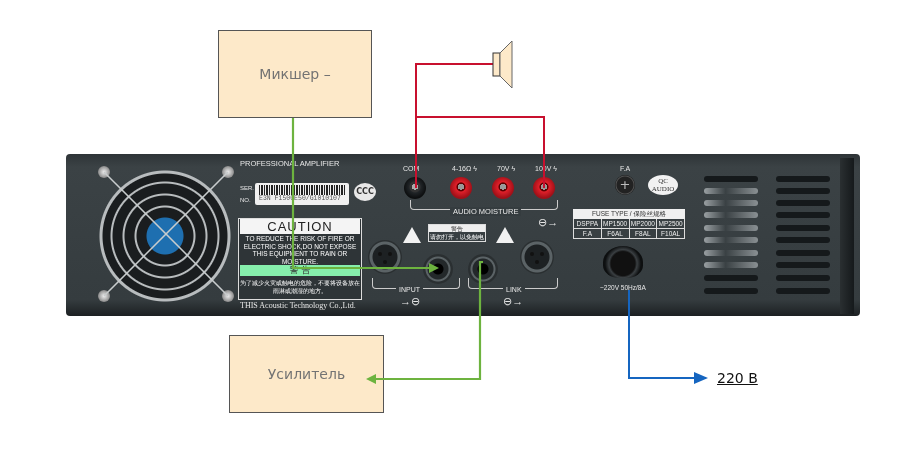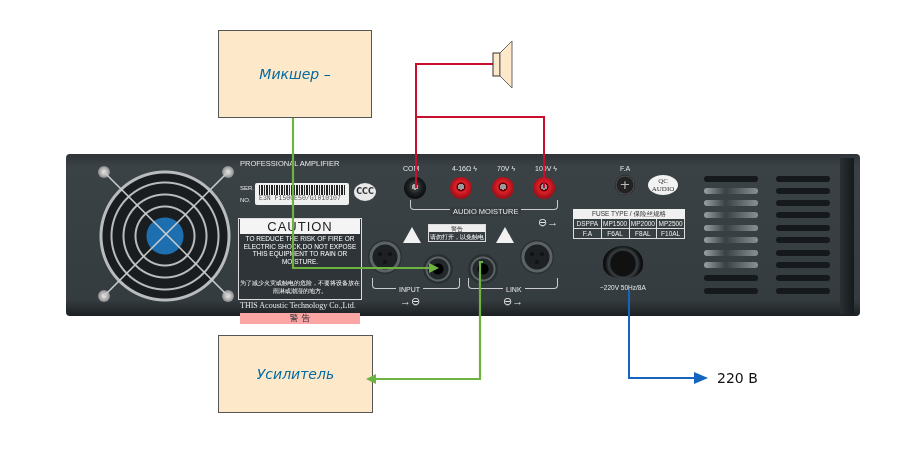--- a/index.html
+++ b/index.html
@@ -1,28 +1,28 @@
 <!DOCTYPE html>
 <html><head>
 <meta charset="utf-8">
 <style>
   html, body { margin:0; padding:0; background:#ffffff; }
   body { width:912px; height:455px; position:relative; overflow:hidden; font-family:"DejaVu Sans", sans-serif; }
   .box { position:absolute; background:#fde9c9; border:1.5px solid #555; box-sizing:border-box;
          display:flex; align-items:center; justify-content:center; text-align:center;
-         font-family:"DejaVu Sans", sans-serif; font-size:14px; color:#0369a1; line-height:19px;font-style:italic; }
+         font-family:"DejaVu Sans", sans-serif; font-size:14px; color:#737373; line-height:19px; }
   #mixer { left:218px; top:30px; width:154px; height:88px; }
-  #amp { left:218px; top:335px; width:155px; height:78px; }
+  #amp { left:229px; top:335px; width:155px; height:78px; }
   #panel { position:absolute; left:66px; top:154px; width:794px; height:162px;
            background:linear-gradient(#2e3437,#3b4245 8%,#353c3f 90%,#1c2022); border-radius:4px; }
   .lbl { position:absolute; color:#e8e8e8; font-family:Liberation Sans, sans-serif; font-size:7px; white-space:nowrap; }
   .caution { position:absolute; left:238px; top:218px; width:124px; height:82px; background:#2e3437; border:1px solid #ddd; box-sizing:border-box; }
   .cap-title { position:absolute; left:240px; top:219px; width:120px; height:15px; background:#f4f4f4; color:#222; font-family:"Liberation Sans",sans-serif; font-size:13px; text-align:center; line-height:15px; letter-spacing:1px; }
   .cap-text { position:absolute; left:240px; top:235px; width:120px; color:#fff; font-family:"Liberation Sans",sans-serif; font-size:6.5px; text-align:center; line-height:7.5px; }
-  .cap-warn { position:absolute; left:240px; top:265px; width:120px; height:11px; background:#fca5a5; color:#333; font-size:9px; text-align:center; line-height:11px;margin-top:48px; }
+  .cap-warn { position:absolute; left:240px; top:265px; width:120px; height:11px; background:#86efac; color:#333; font-size:9px; text-align:center; line-height:11px; }
   .cap-cn { position:absolute; left:240px; top:279px; width:120px; color:#fff; font-size:6px; text-align:center; line-height:8px; }
   .company { position:absolute; left:240px; top:301px; color:#e8e8e8; font-family:"Liberation Serif",serif; font-size:8px; }
   .barcode { position:absolute; left:255px; top:183px; width:94px; height:22px; background:#f0f0f0; border-radius:2px; }
   .bars { position:absolute; left:4px; top:2px; width:86px; height:10px;
           background:repeating-linear-gradient(90deg,#222 0 1px,#f0f0f0 1px 2px,#222 2px 4px,#f0f0f0 4px 5px); }
   .bc-text { position:absolute; left:4px; top:12px; font-size:6.5px; color:#555; font-family:"Liberation Mono",monospace; }
   .ccc { position:absolute; left:354px; top:183px; width:22px; height:18px; border-radius:50%; background:#e8e8e8; color:#333; font-size:8px; font-weight:bold; text-align:center; line-height:18px; }
   .terminal { position:absolute; width:22px; height:22px; border-radius:50%; }
   .terminal.red { background:radial-gradient(circle at 50% 45%, #999 0 3px, #5a0000 3px 4px, #e0202a 5px, #a01018 11px); }
   .terminal.black { background:radial-gradient(circle at 50% 45%, #aaa 0 3px, #333 3px 5px, #202427 6px, #0d0f10 11px); }
@@ -39,21 +39,21 @@
   .fusetable .row span:last-child { border-right:none; }
   .fuseholder { position:absolute; left:615px; top:175px; width:20px; height:20px; border-radius:50%; background:radial-gradient(circle,#222 0 8px,#555 9px,#111 10px); color:#bbb; font-size:13px; text-align:center; line-height:20px; }
   .qcpass { position:absolute; left:648px; top:175px; width:30px; height:20px; border-radius:50%; background:#f2f2f2; color:#333; font-family:"Liberation Serif",serif; font-size:7px; text-align:center; line-height:8px; padding-top:2px; box-sizing:border-box; }
   .power { position:absolute; left:603px; top:246px; width:40px; height:32px; border-radius:50% 50% 40% 40%; background:radial-gradient(circle at 50% 55%, #111 0 12px, #3a3f42 14px, #0d0f10 18px); }
   .vents { position:absolute; }
   .vent { position:absolute; height:6px; border-radius:3px; background:#15191b; }
   .vent.lit { background:linear-gradient(90deg,#9aa0a3,#3a4144 40%,#8a9093); }
   .fan { position:absolute; left:97px; top:168px; width:136px; height:136px; border-radius:50%;
          background:radial-gradient(circle, #1e6fb0 0 18px, #1a1d1f 19px 28px, #b8bcbe 29px 30px, #1a1d1f 31px 40px, #b8bcbe 41px 42px, #1a1d1f 43px 52px, #b8bcbe 53px 54px, #1a1d1f 55px 62px, #b8bcbe 63px 65px, transparent 66px); }
   .screw { position:absolute; width:12px; height:12px; border-radius:50%; background:radial-gradient(circle,#eee,#999 60%,#555); }
-  .ann-label { position:absolute; font-family:"DejaVu Sans", sans-serif; font-size:14px; color:#111; }
+  .ann-label { position:absolute; font-family:"DejaVu Sans", sans-serif; font-size:14px; color:#111;text-decoration:underline; }
   svg { position:absolute; left:0; top:0; }
 </style>
 </head>
 <body>
 
 <div class="box" id="mixer">
   <div>
     <div>Микшер –</div>
   </div>
 </div>

